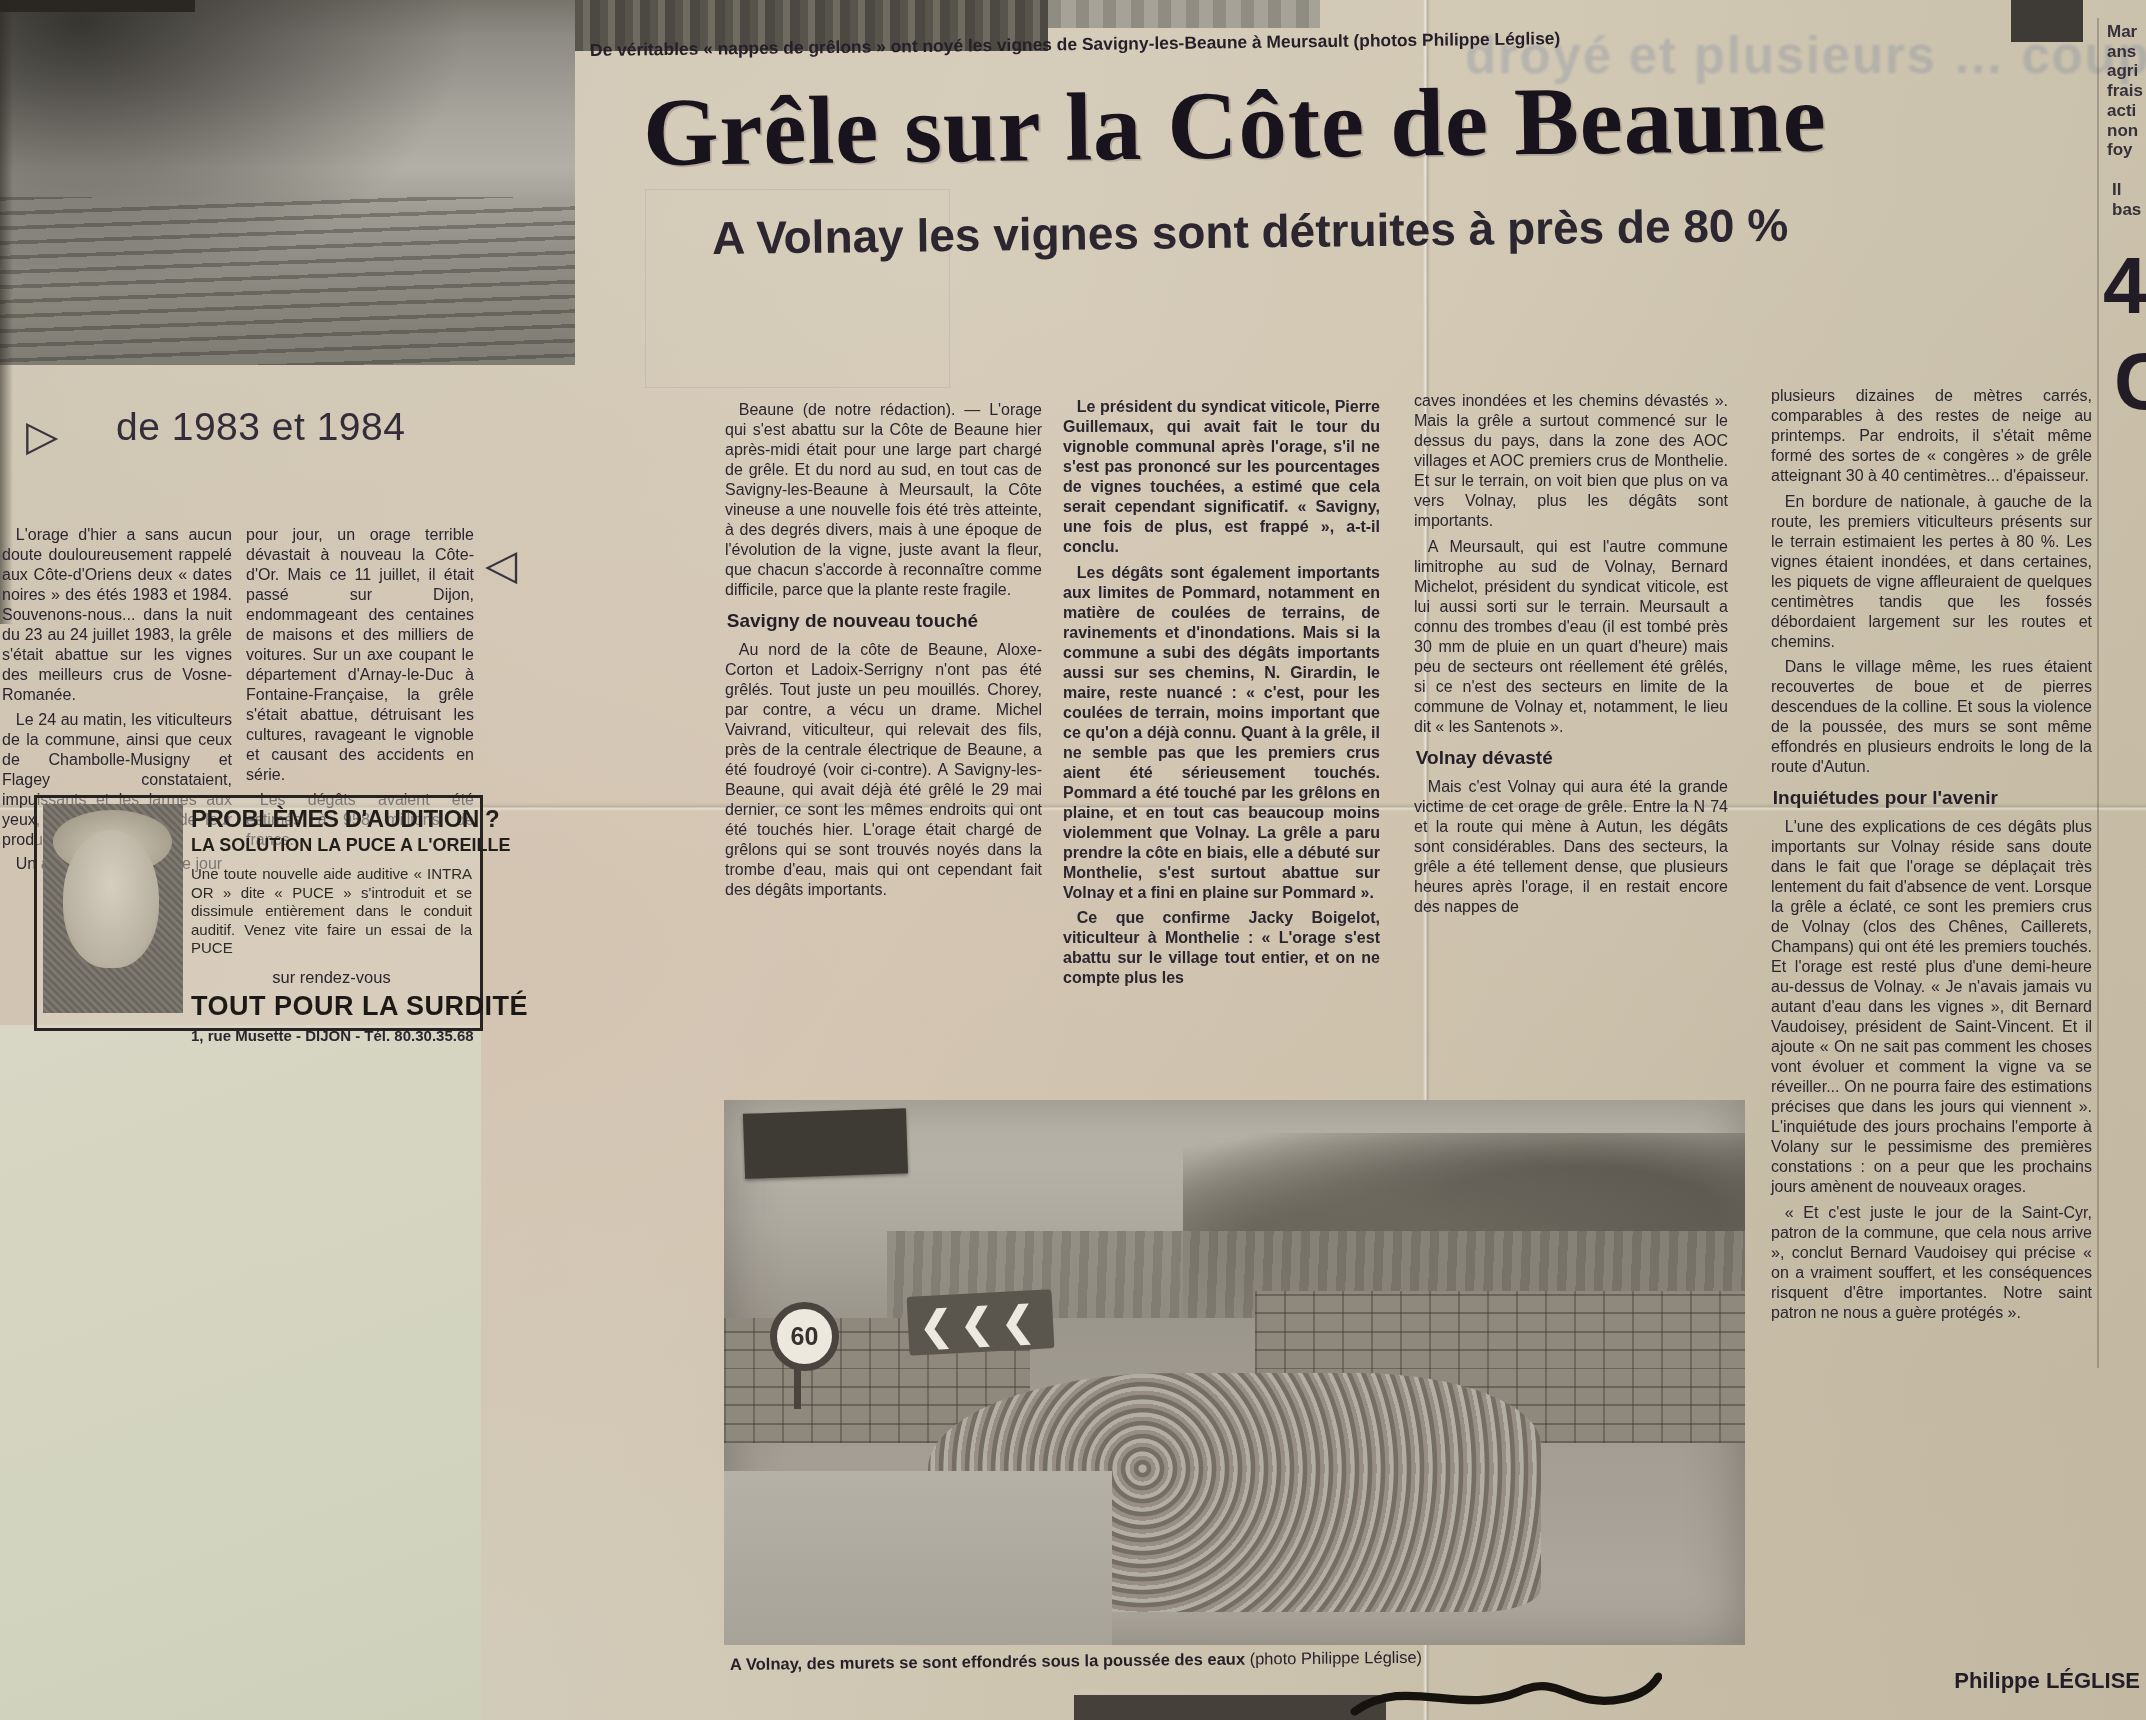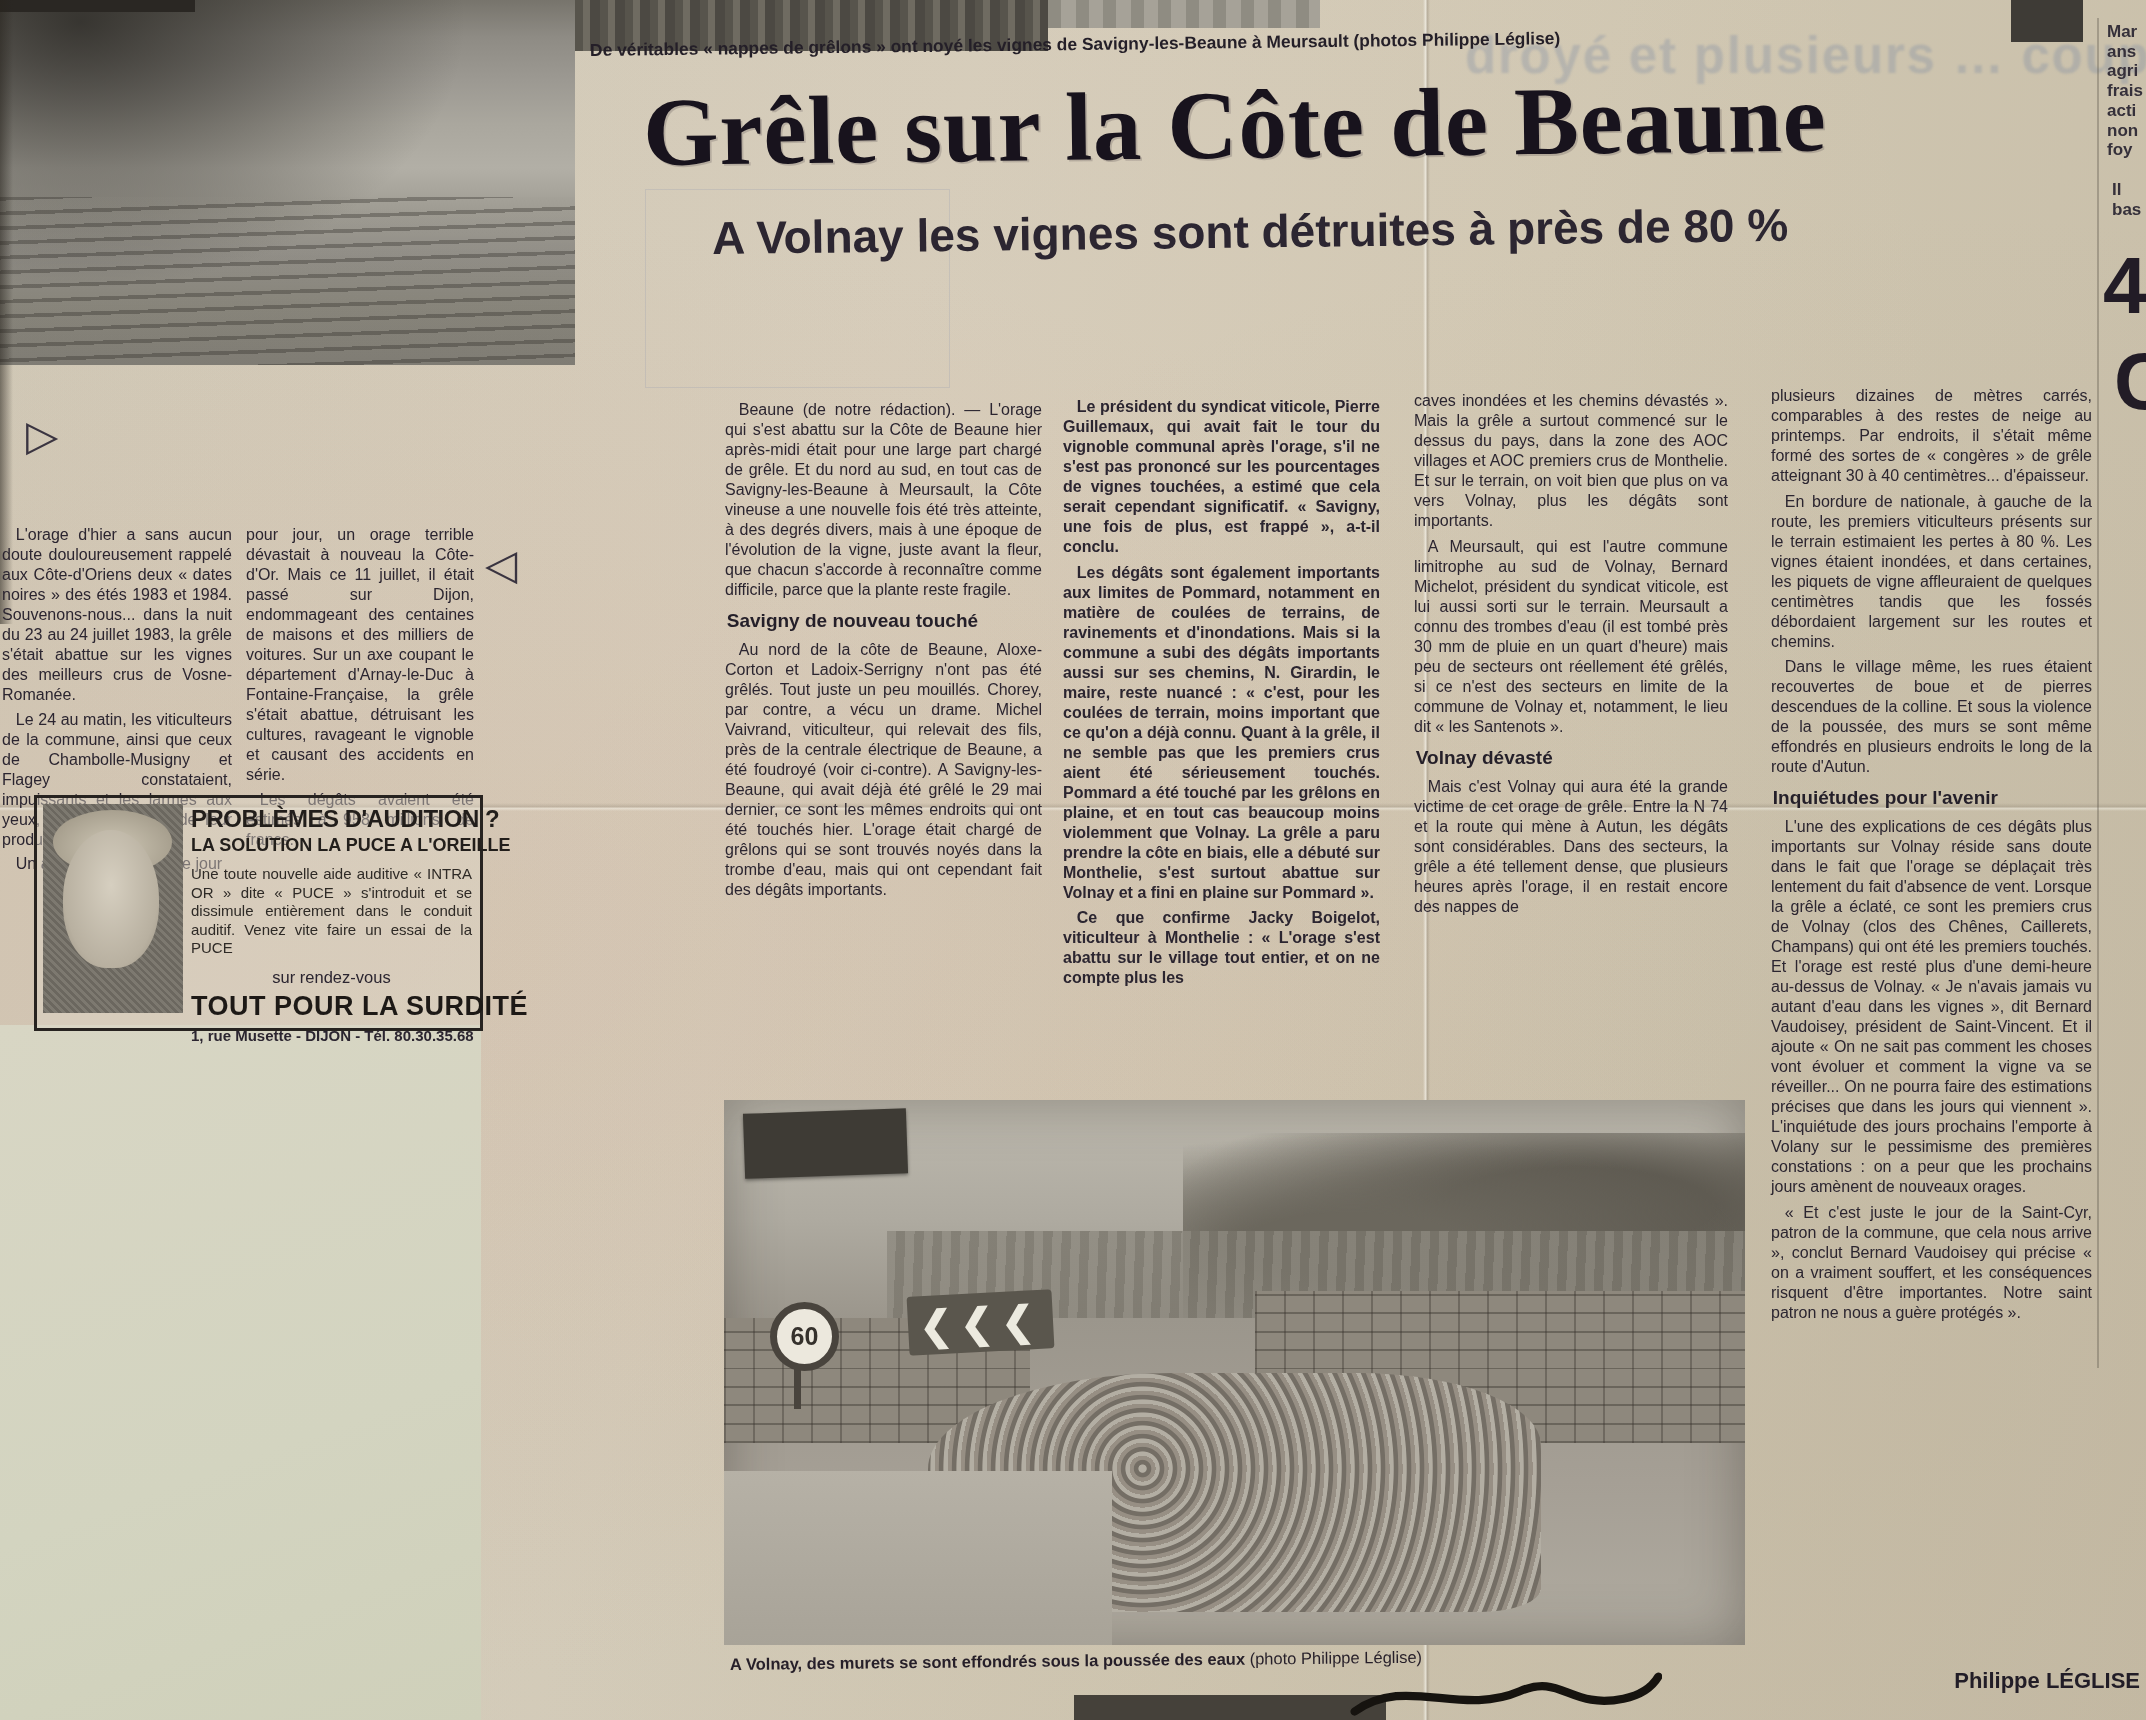--- a/index.html
+++ b/index.html
@@ -144,20 +144,21 @@
   <div class="abs ghost-headline">droyé et plusieurs … coupés</div>
   <div class="abs ghost-box"></div>
 
   <div class="abs top-caption">De véritables « nappes de grêlons » ont noyé les vignes de Savigny-les-Beaune à Meursault (photos Philippe Léglise)</div>
   <div class="abs headline">Grêle sur la Côte de Beaune</div>
   <div class="abs subhead">A Volnay les vignes sont détruites à près de 80 %</div>
 
   <div class="abs tri tri-r">▷</div>
   <div class="abs tri tri-l">◁</div>
   <div class="abs sb-title">
+    <div>de 1983 et 1984</div>
   </div>
   <div class="abs col sb-col1">
     <div class="para">L'orage d'hier a sans aucun doute douloureusement rappelé aux Côte-d'Oriens deux « dates noires » des étés 1983 et 1984. Souvenons-nous... dans la nuit du 23 au 24 juillet 1983, la grêle s'était abattue sur les vignes des meilleurs crus de Vosne-Romanée.</div>
     <div class="para">Le 24 au matin, les viticulteurs de la commune, ainsi que ceux de Chambolle-Musigny et Flagey constataient, impuissants et les larmes aux yeux, que 75 à 90 % de leur production était détruite.</div>
     <div class="para">Un an plus tard, presque jour</div>
   </div>
   <div class="abs col sb-col2">
     <div class="para noind">pour jour, un orage terrible dévastait à nouveau la Côte-d'Or. Mais ce 11 juillet, il était passé sur Dijon, endommageant des centaines de maisons et des milliers de voitures. Sur un axe coupant le département d'Arnay-le-Duc à Fontaine-Française, la grêle s'était abattue, détruisant les cultures, ravageant le vignoble et causant des accidents en série.</div>
     <div class="para">Les dégâts avaient été estimés à 958 millions de francs.</div>
   </div>

